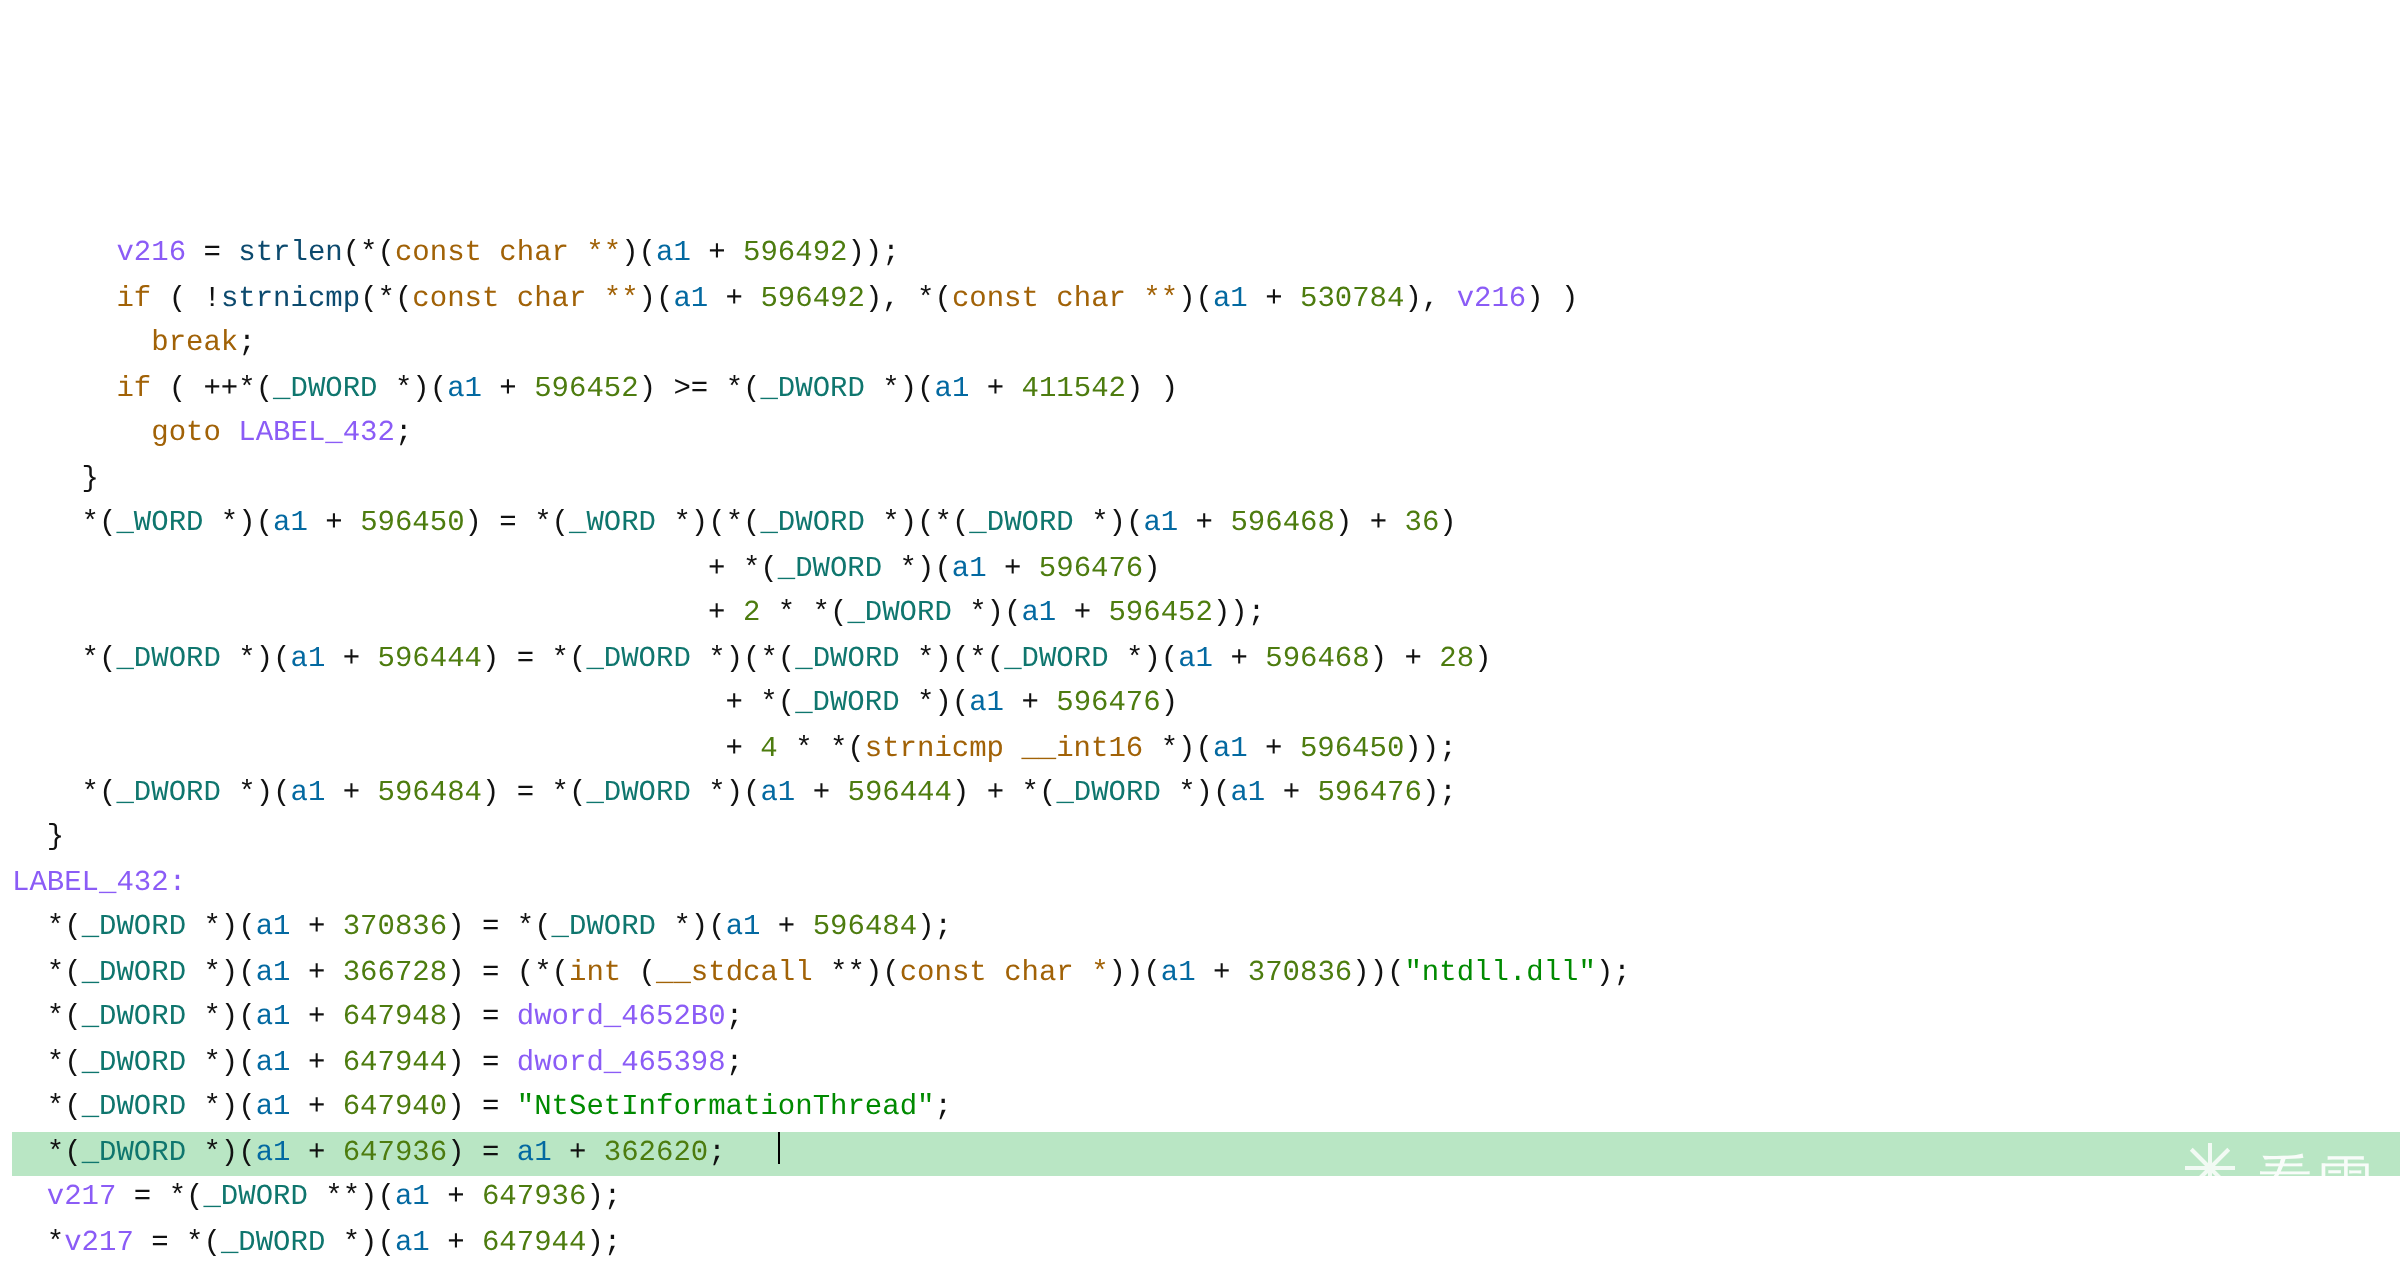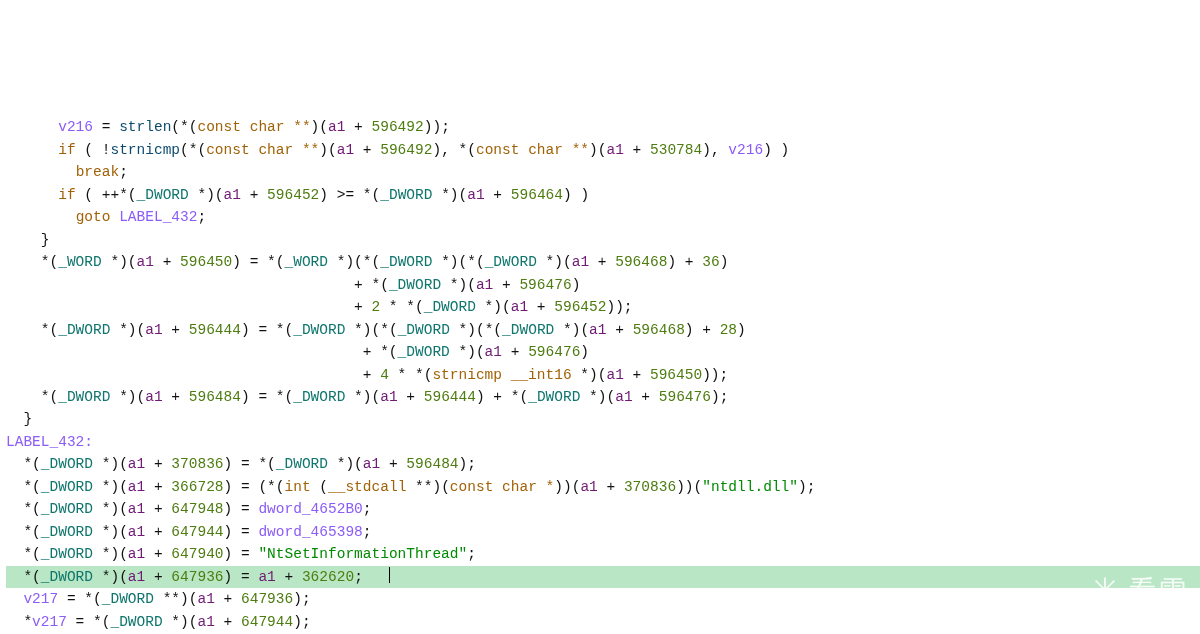--- a/index.html
+++ b/index.html
@@ -2,36 +2,36 @@
 <html><head>
 <meta charset="utf-8">
 <style>
   html,body{margin:0;padding:0;background:#fff;font-family:"Consolas","Menlo","Courier New",monospace;font-size:14.5px;line-height:1.55;color:#111;white-space:pre;overflow:hidden;width:1200px;height:634px}
   .code{padding:4px 0 0 6px}
   .kw{color:#a16207}
   .fn{color:#0c4a6e}
   .ty{color:#0f766e}
   .num{color:#4d7c0f}
   .str{color:#008a00}
-  .id{color:#701a75}
+  .id{color:#0369a1}
   .nm{color:#8b5cf6}
   .hl{background:#b9e6c4;display:inline-block;width:100%}
   .cursor{display:inline-block;width:1px;height:1.1em;background:#000;vertical-align:-2px}
-  .wm{position:absolute;right:12px;bottom:22px;font-size:28px;color:#fff;letter-spacing:2px;font-family:sans-serif;font-weight:500;opacity:.9;display:flex;align-items:center;gap:8px}
+  .wm{position:absolute;right:12px;bottom:22px;font-size:28px;color:#fff;letter-spacing:2px;font-family:sans-serif;font-weight:500;opacity:.9;display:flex;align-items:flex-start;gap:8px}
   .wm svg{width:30px;height:30px;opacity:.9}
 </style>
 </head>
 <body>
 
 
 
 <div class="code"><span>      <span class="nm">v216</span> = <span class="fn">strlen</span>(*(<span class="kw">const char **</span>)(<span class="id">a1</span> + <span class="num">596492</span>));</span>
 <span>      <span class="kw">if</span> ( <span>!</span><span class="fn">strnicmp</span>(*(<span class="kw">const char **</span>)(<span class="id">a1</span> + <span class="num">596492</span>), *(<span class="kw">const char **</span>)(<span class="id">a1</span> + <span class="num">530784</span>), <span class="nm">v216</span>) )</span>
 <span>        <span class="kw">break</span>;</span>
-<span>      <span class="kw">if</span> ( <span>++</span>*(<span class="ty">_DWORD</span> *)(<span class="id">a1</span> + <span class="num">596452</span>) <span>&gt;=</span> *(<span class="ty">_DWORD</span> *)(<span class="id">a1</span> + <span class="num">596464</span>) )</span>
+<span>      <span class="kw">if</span> ( <span>++</span>*(<span class="ty">_DWORD</span> *)(<span class="id">a1</span> + <span class="num">596452</span>) <span>&gt;=</span> *(<span class="ty">_DWORD</span> *)(<span class="id">a1</span> + <span class="num">411542</span>) )</span>
 <span>        <span class="kw">goto</span> <span class="nm">LABEL_432</span>;</span>
 <span>    }</span>
 <span>    *(<span class="ty">_WORD</span> *)(<span class="id">a1</span> + <span class="num">596450</span>) = *(<span class="ty">_WORD</span> *)(*(<span class="ty">_DWORD</span> *)(*(<span class="ty">_DWORD</span> *)(<span class="id">a1</span> + <span class="num">596468</span>) + <span class="num">36</span>)</span>
 <span>                                        + *(<span class="ty">_DWORD</span> *)(<span class="id">a1</span> + <span class="num">596476</span>)</span>
 <span>                                        + <span class="num">2</span> * *(<span class="ty">_DWORD</span> *)(<span class="id">a1</span> + <span class="num">596452</span>));</span>
 <span>    *(<span class="ty">_DWORD</span> *)(<span class="id">a1</span> + <span class="num">596444</span>) = *(<span class="ty">_DWORD</span> *)(*(<span class="ty">_DWORD</span> *)(*(<span class="ty">_DWORD</span> *)(<span class="id">a1</span> + <span class="num">596468</span>) + <span class="num">28</span>)</span>
 <span>                                         + *(<span class="ty">_DWORD</span> *)(<span class="id">a1</span> + <span class="num">596476</span>)</span>
 <span>                                         + <span class="num">4</span> * *(<span class="kw">strnicmp __int16</span> *)(<span class="id">a1</span> + <span class="num">596450</span>));</span>
 <span>    *(<span class="ty">_DWORD</span> *)(<span class="id">a1</span> + <span class="num">596484</span>) = *(<span class="ty">_DWORD</span> *)(<span class="id">a1</span> + <span class="num">596444</span>) + *(<span class="ty">_DWORD</span> *)(<span class="id">a1</span> + <span class="num">596476</span>);</span>
 <span>  }</span>

